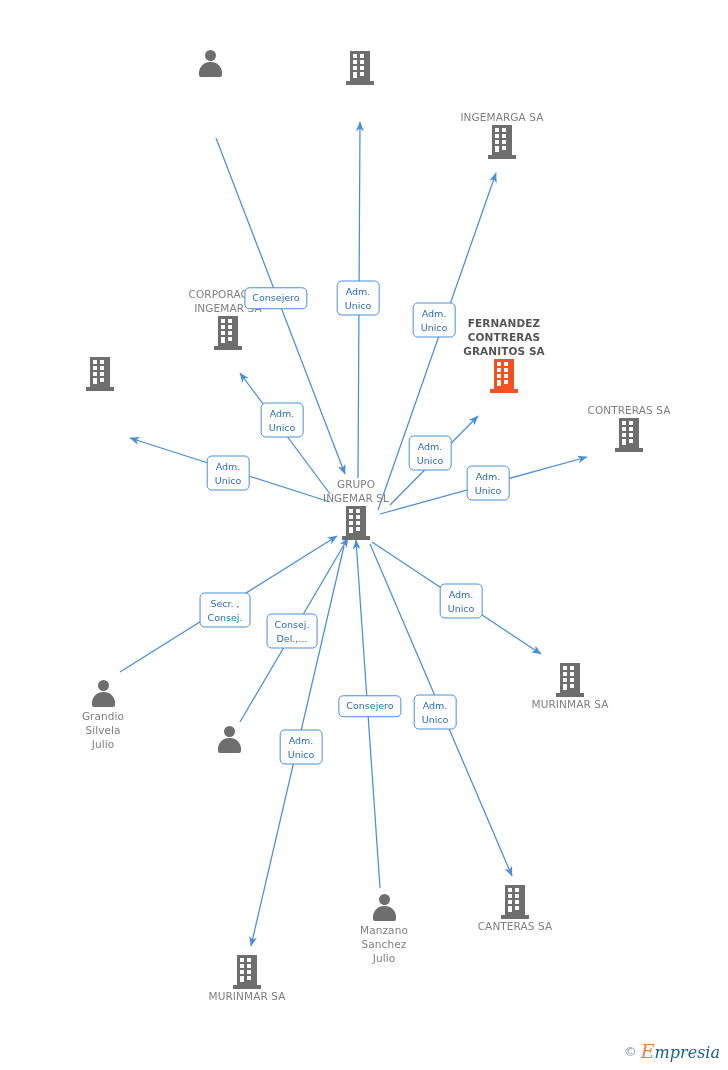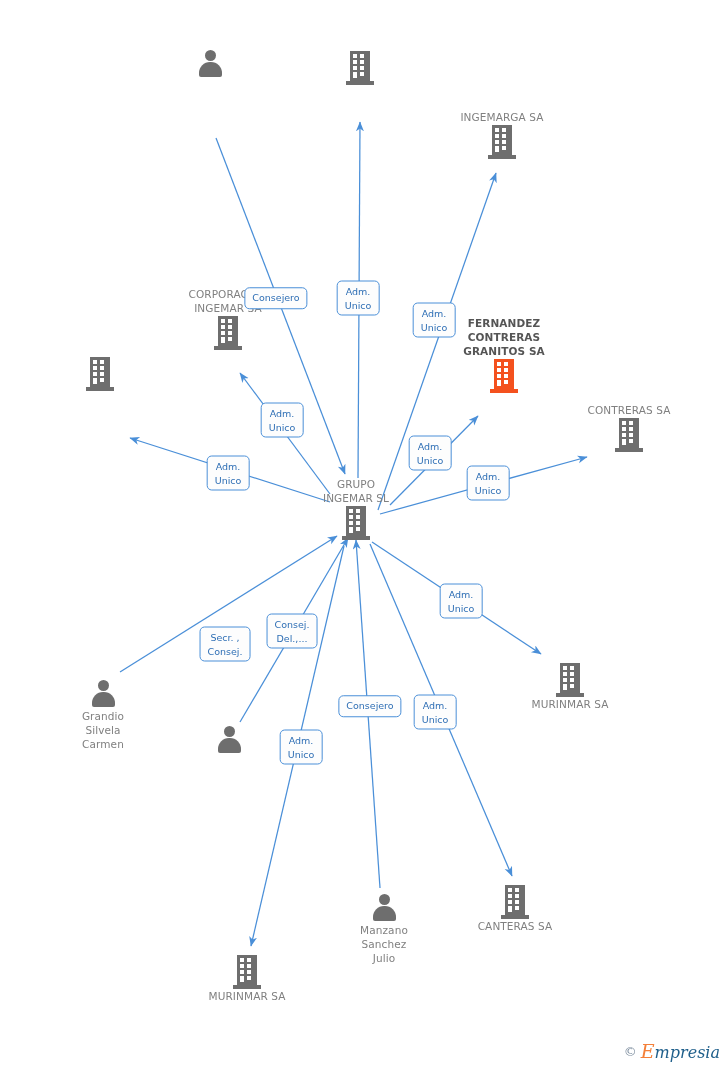--- a/index.html
+++ b/index.html
@@ -246,21 +246,21 @@
       </div>
       <div class="node" style="left: 103px; top: 678px;">
         <span class="glyph" style="display: flex; justify-content: center;">
           <span class="p-ico">
             <span class="head"></span>
             <span class="torso"></span>
           </span>
         </span>
         <div class="caption">Grandio
 Silvela
-Carmen</div>
+Julio</div>
       </div>
       <div class="node" style="left: 229px; top: 724px;">
         <span class="glyph" style="display: flex; justify-content: center;">
           <span class="p-ico">
             <span class="head"></span>
             <span class="torso"></span>
           </span>
         </span>
       </div>
       <div class="node" style="left: 384px; top: 892px;">
@@ -320,21 +320,21 @@
       <div class="chip" style="left: 282px; top: 420px;">Adm.
 Unico</div>
       <div class="chip" style="left: 430px; top: 453px;">Adm.
 Unico</div>
       <div class="chip" style="left: 228px; top: 473px;">Adm.
 Unico</div>
       <div class="chip" style="left: 488px; top: 483px;">Adm.
 Unico</div>
       <div class="chip" style="left: 461px; top: 601px;">Adm.
 Unico</div>
-      <div class="chip" style="left: 225px; top: 644px;">Secr. ,
+      <div class="chip" style="left: 225px; top: 610px;">Secr. ,
 Consej.</div>
       <div class="chip" style="left: 292px; top: 631px;">Consej.
 Del.,...</div>
       <div class="chip" style="left: 370px; top: 706px;">Consejero</div>
       <div class="chip" style="left: 435px; top: 712px;">Adm.
 Unico</div>
       <div class="chip" style="left: 301px; top: 747px;">Adm.
 Unico</div>
     </div>
 

